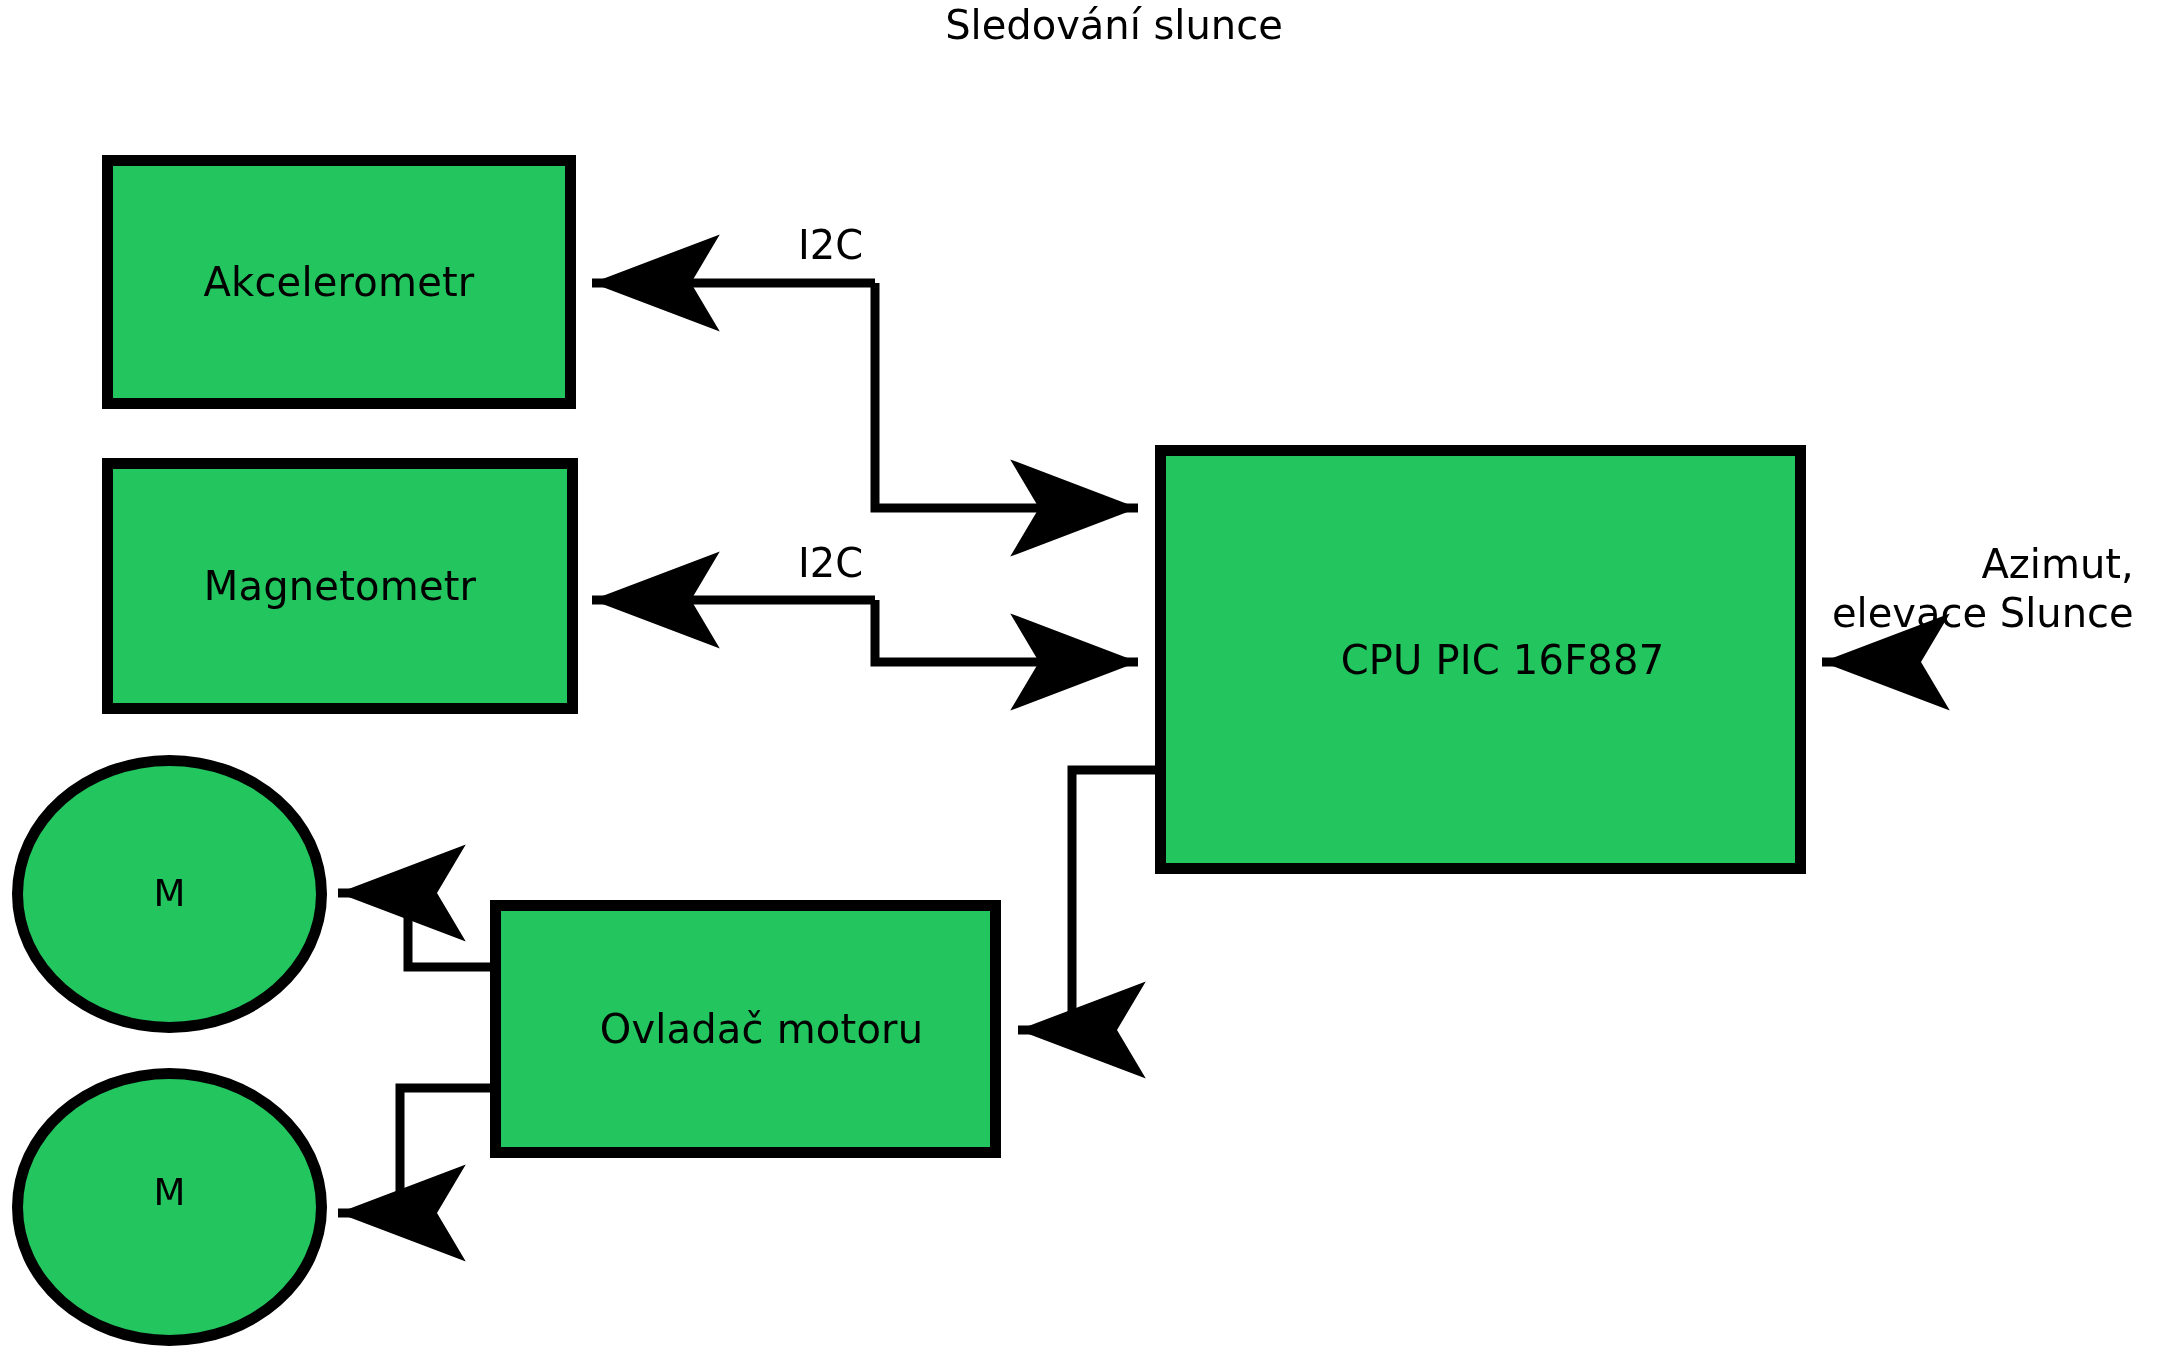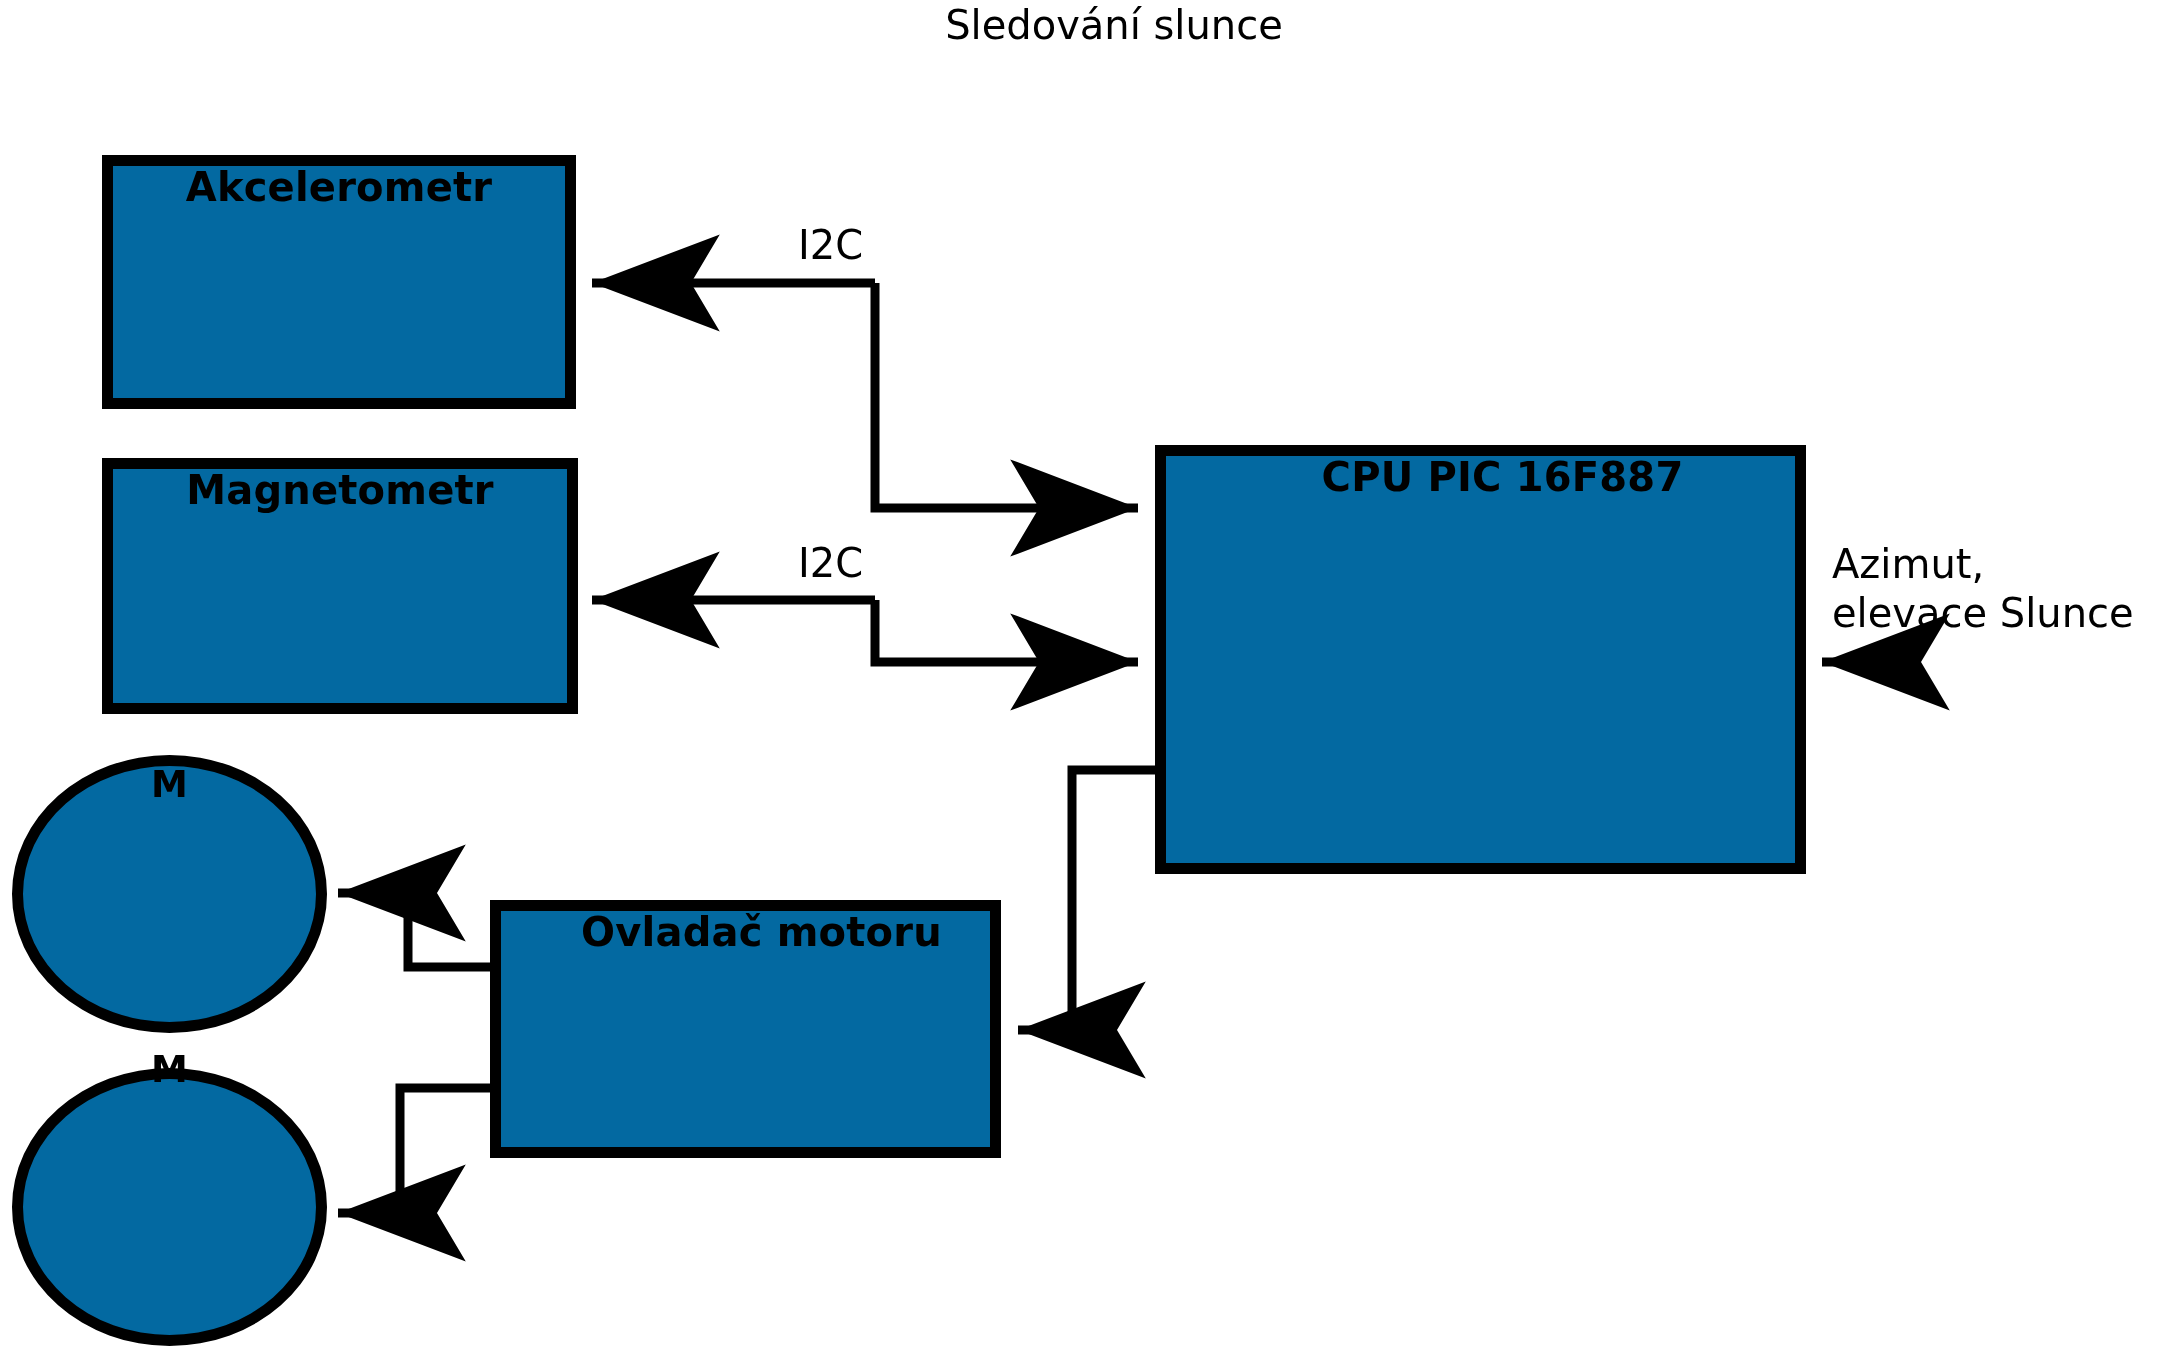--- a/index.html
+++ b/index.html
@@ -1,28 +1,28 @@
 <!DOCTYPE html>
 <html><head>
 <meta charset="utf-8">
 <style>
   html,body{margin:0;padding:0;background:#ffffff;}
   body{width:2164px;height:1353px;position:relative;overflow:hidden;
        font-family:"DejaVu Sans","Liberation Sans",sans-serif;color:#000;}
   #stage{position:absolute;left:0;top:0;width:2164px;height:1353px;}
   #wires{position:absolute;left:0;top:0;width:2164px;height:1353px;}
-  .node{position:absolute;box-sizing:border-box;background:#0369a1;
-        display:flex;justify-content:center;text-align:center;font-weight:bold;}
+  .node{position:absolute;box-sizing:border-box;background:#22c55e;
+        display:flex;align-items:center;justify-content:center;text-align:center;}
   .box{border:11px solid #000;}
   .circle{border:11px solid #000;border-radius:50%;}
   .node-label{font-size:40px;line-height:1.05;letter-spacing:.2px;}
   .motor-label{font-size:37px;}
   .edge-label{position:absolute;font-size:40px;white-space:nowrap;}
   #title{position:absolute;width:2164px;top:2px;text-align:center;font-size:40px;padding-left:32px;}
-  #sun-input-label{position:absolute;font-size:40px;line-height:1.22;white-space:nowrap;}
+  #sun-input-label{position:absolute;font-size:40px;line-height:1.22;white-space:nowrap;text-align:right;}
 </style>
 </head>
 <body>
 
 <div id="stage">
 
   <div id="title">Sledování slunce</div>
 
   <svg id="wires" viewBox="0 0 2164 1353" width="2164" height="1353" aria-hidden="true">
     <defs>

